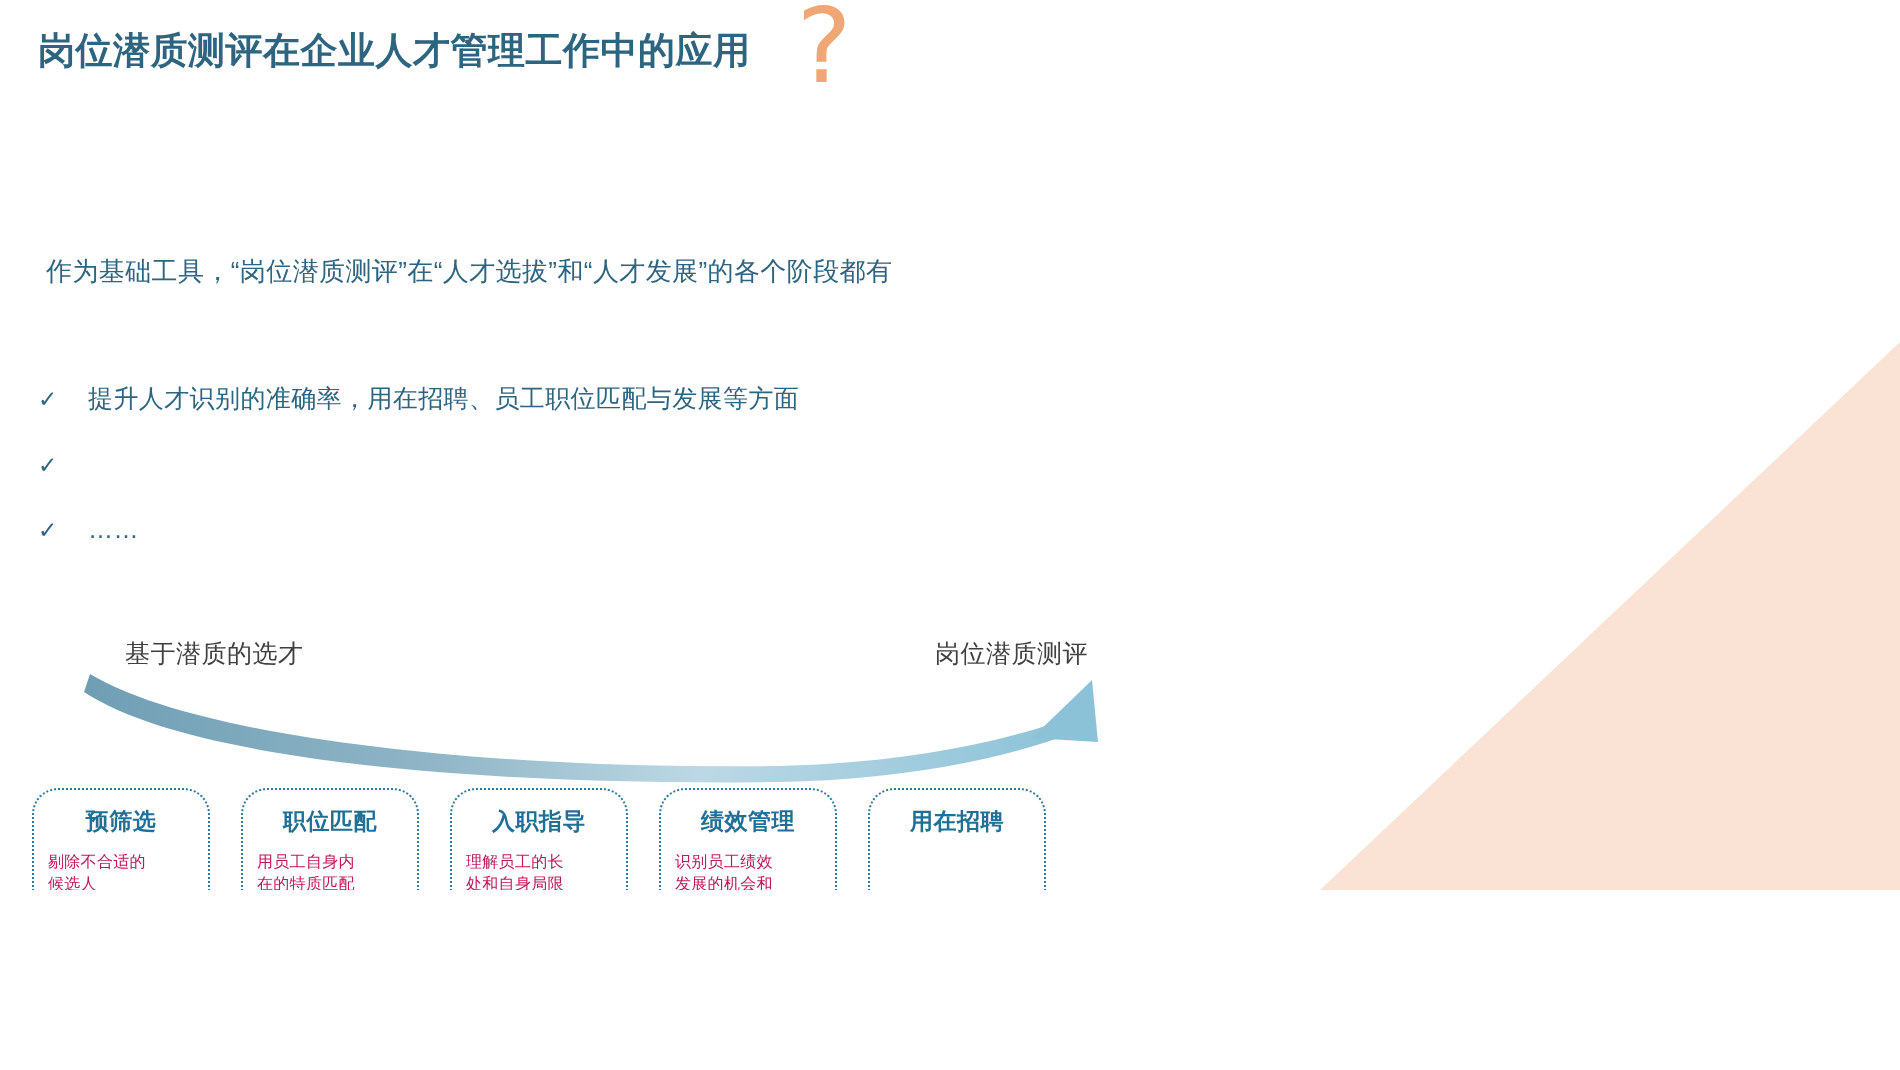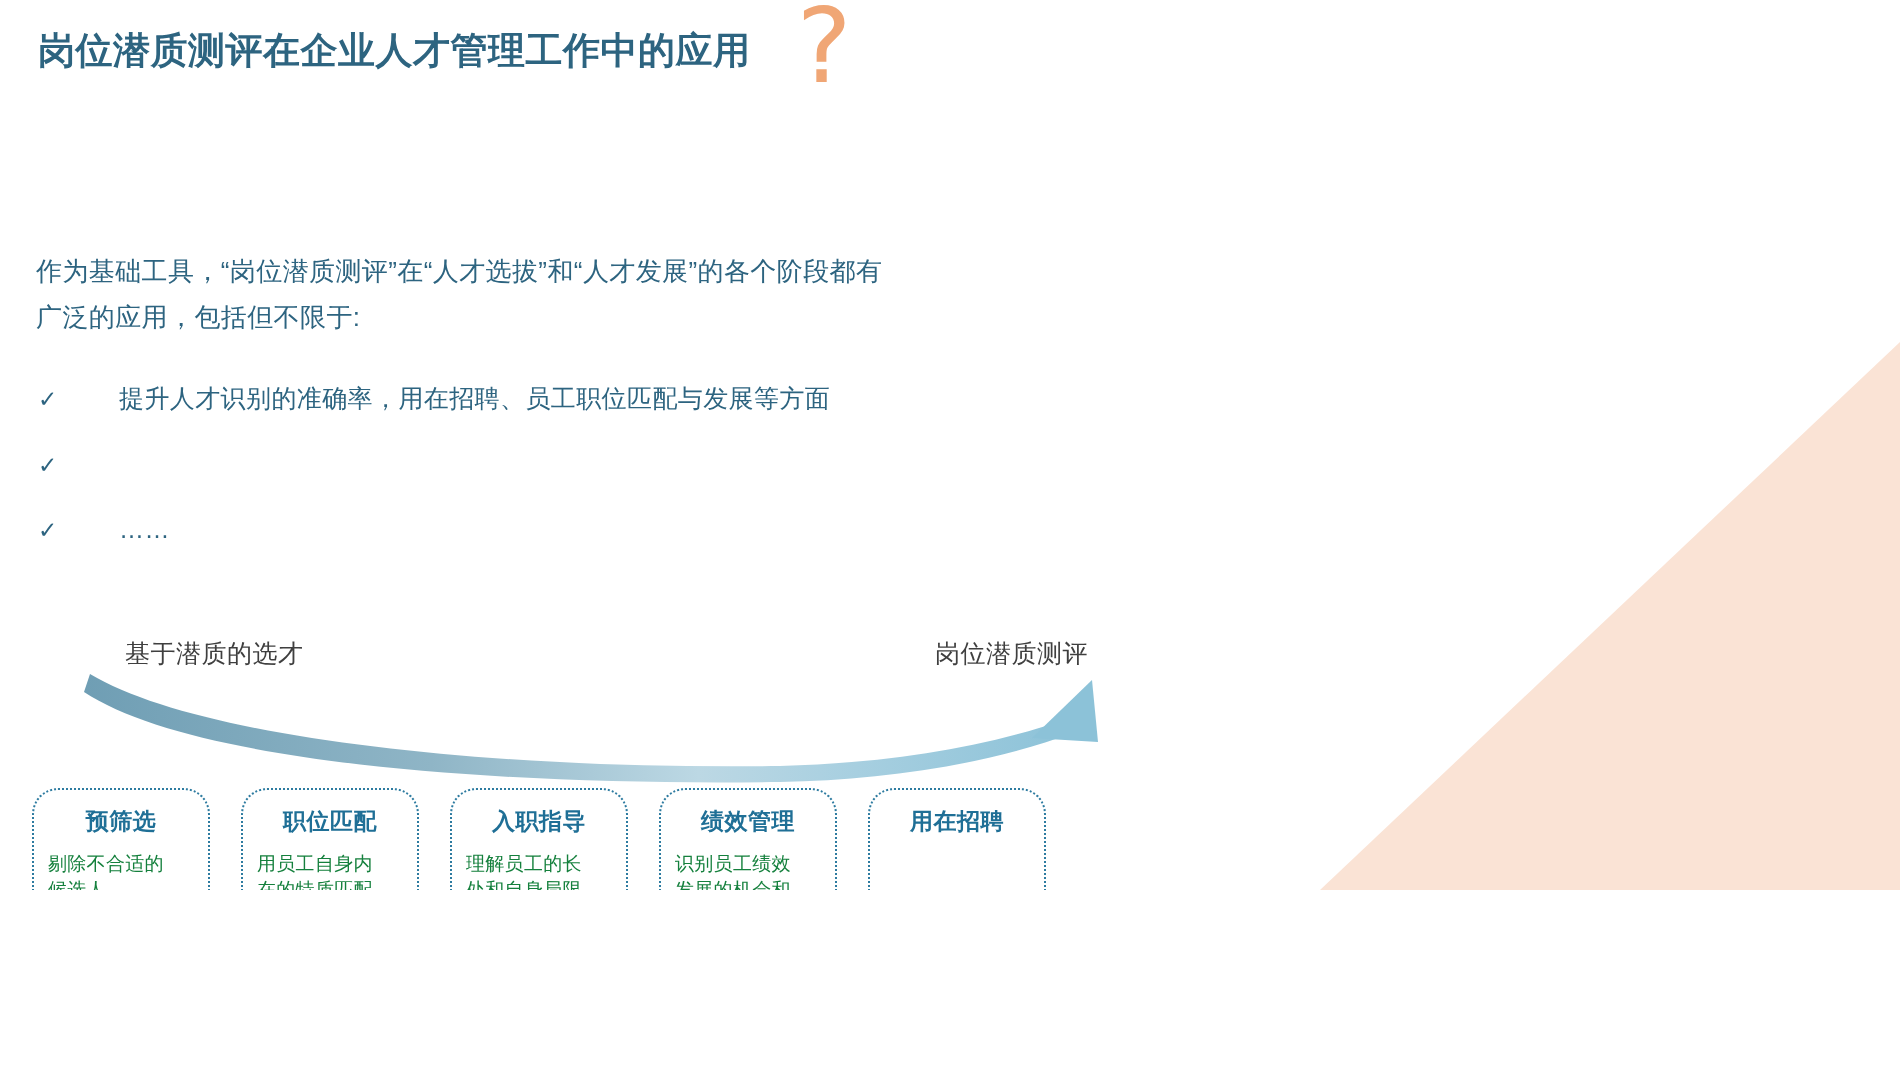--- a/index.html
+++ b/index.html
@@ -68,21 +68,21 @@
   .intro {
     position: absolute;
     left: 36px;
     top: 248px;
     width: 1180px;
     color: #2d6480;
     font-size: 26px;
     line-height: 1.78;
     letter-spacing: 0.4px;
   }
-  .intro-line { display: block; white-space: nowrap; }
+  .intro-line { display: block; white-space: nowrap; margin-left: 10px; }
 
   
   .bullets {
     position: absolute;
     left: 38px;
     top: 382px;
     width: 1200px;
   }
   .bullet-item {
     display: flex;
@@ -92,21 +92,21 @@
     font-size: 25px;
     letter-spacing: 0.4px;
   }
   .bullet-check {
     width: 50px;
     flex: 0 0 50px;
     font-size: 23px;
     color: #2d6480;
     font-family: "DejaVu Sans", sans-serif;
   }
-  .bullet-text { white-space: nowrap; margin-left: 31px; }
+  .bullet-text { white-space: nowrap; }
 
   
   .arrow-label {
     position: absolute;
     color: #3f3f3f;
     font-size: 25px;
     letter-spacing: 0.5px;
     white-space: nowrap;
   }
   .arrow-label.left  { left: 125px; top: 637px; }
@@ -144,42 +144,41 @@
   }
   .card-title {
     font-size: 23px;
     font-weight: bold;
     color: #1f6f96;
     letter-spacing: 0.5px;
     margin-bottom: 14px;
     white-space: nowrap;
   }
   .card-body {
-    font-size: 19px;
-    color: #15803d;
+    font-size: 16px;
+    color: #be185d;
     line-height: 1.35;
     align-self: flex-start;
     letter-spacing: 0.3px;
   }
 </style>
 </head>
 <body>
 
 <div class="slide">
 
   <div class="corner-triangle"></div>
 
   <div class="title-row">
     <div class="slide-title">岗位潜质测评在企业人才管理工作中的应用</div>
     <div class="question-mark">?</div>
   </div>
 
   <div class="intro">
     <span class="intro-line">作为基础工具，“岗位潜质测评”在“人才选拔”和“人才发展”的各个阶段都有</span>
-    <span class="intro-line">广泛的应用，包括但不限于:</span>
   </div>
 
   <div class="bullets">
     <div class="bullet-item">
       <span class="bullet-check">✓</span>
       <span class="bullet-text">提升人才识别的准确率，用在招聘、员工职位匹配与发展等方面</span>
     </div>
     <div class="bullet-item">
       <span class="bullet-check">✓</span>
     </div>

